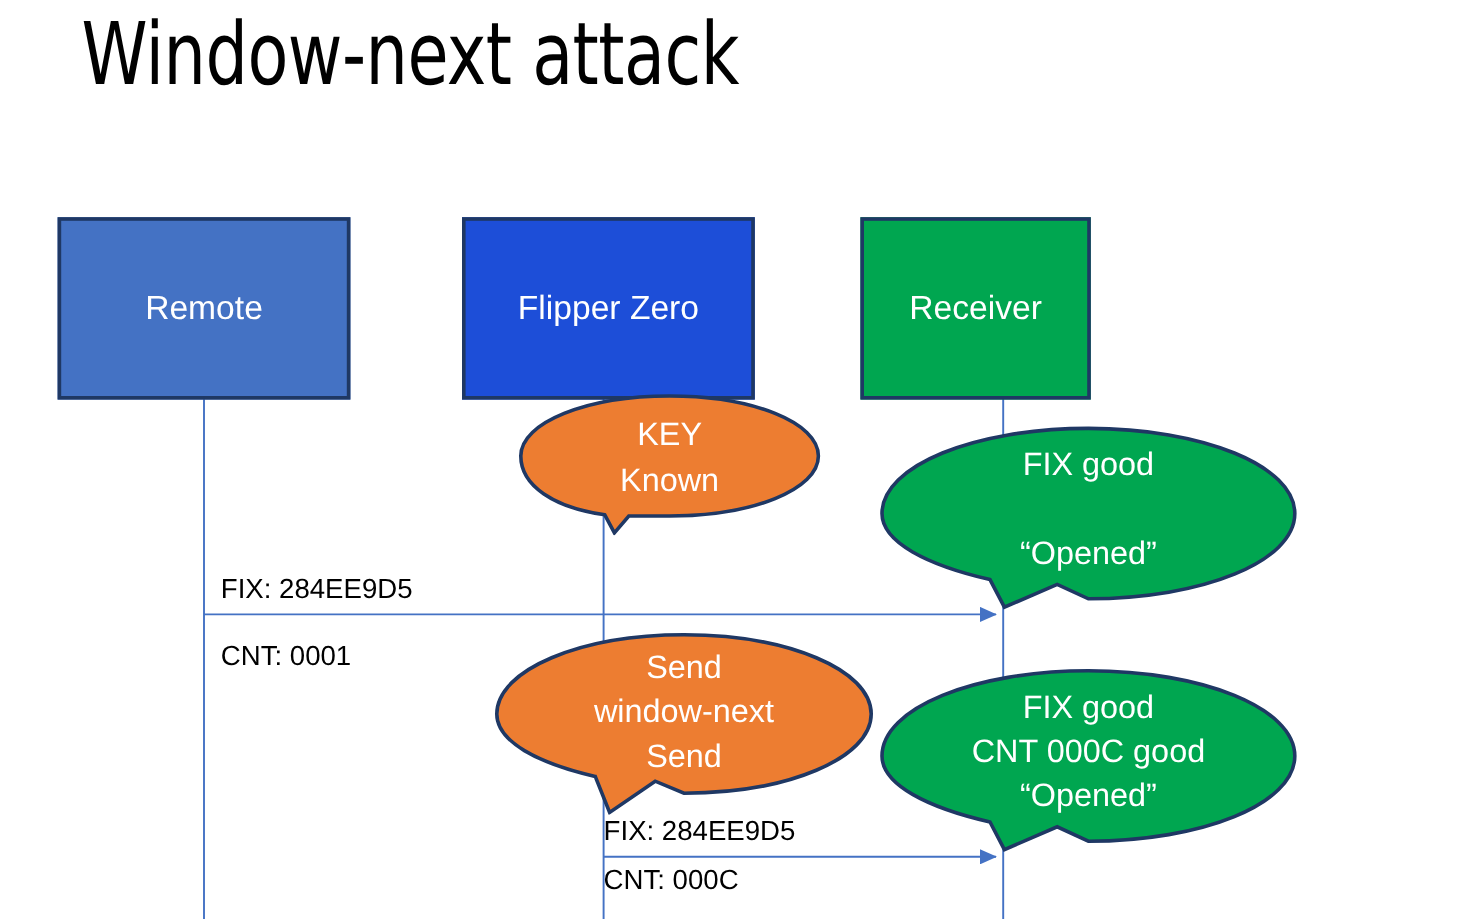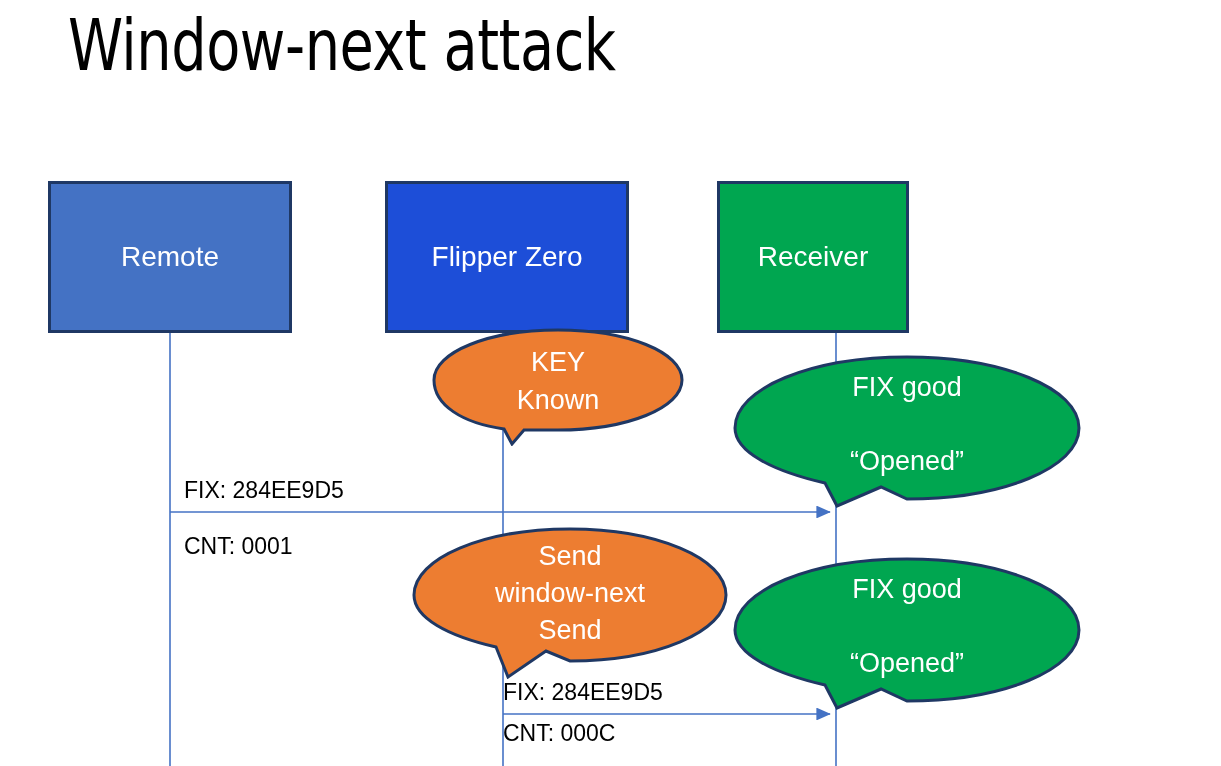--- a/index.html
+++ b/index.html
@@ -141,20 +141,21 @@
     <div class="bubble-text" style="top:85px;">Send</div>
   </div>
 
   <div class="bubble-wrap" style="left:733px; top:557px; width:348px; height:162px;">
     <svg width="348" height="162" viewBox="0 0 348 162" xmlns="http://www.w3.org/2000/svg">
       <path d="M174,2 C269,2 346,33 346,73 C346,113 269,144 174,144
                L148,132 L104,151 L92,128
                C40,116 2,97 2,73 C2,33 79,2 174,2 Z" fill="#00A650" stroke="#1F3864" stroke-width="3"></path>
     </svg>
     <div class="bubble-text" style="top:14px;">FIX good</div>
+    <div class="bubble-text" style="top:51px;">CNT 000C good</div>
     <div class="bubble-text" style="top:88px;">“Opened”</div>
   </div>
 
   <div class="msg-label" style="left:184px; top:474px;">FIX: 284EE9D5</div>
   <div class="msg-label" style="left:184px; top:530px;">CNT: 0001</div>
 
   <div class="msg-label" style="left:503px; top:676px;">FIX: 284EE9D5</div>
   <div class="msg-label" style="left:503px; top:717px;">CNT: 000C</div>
 
 </div>

